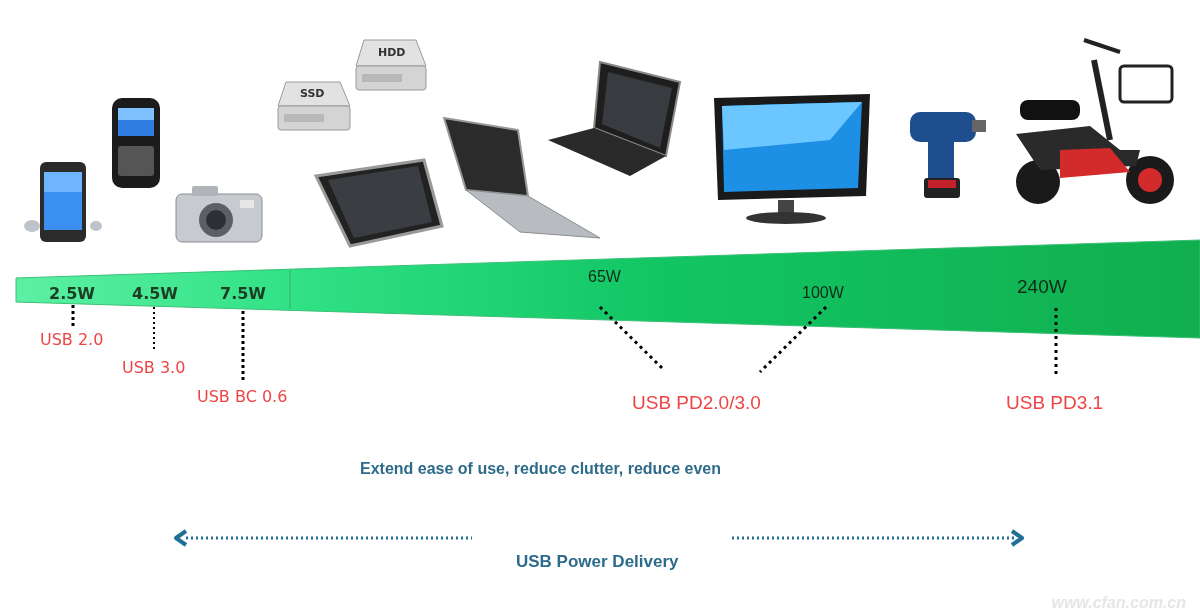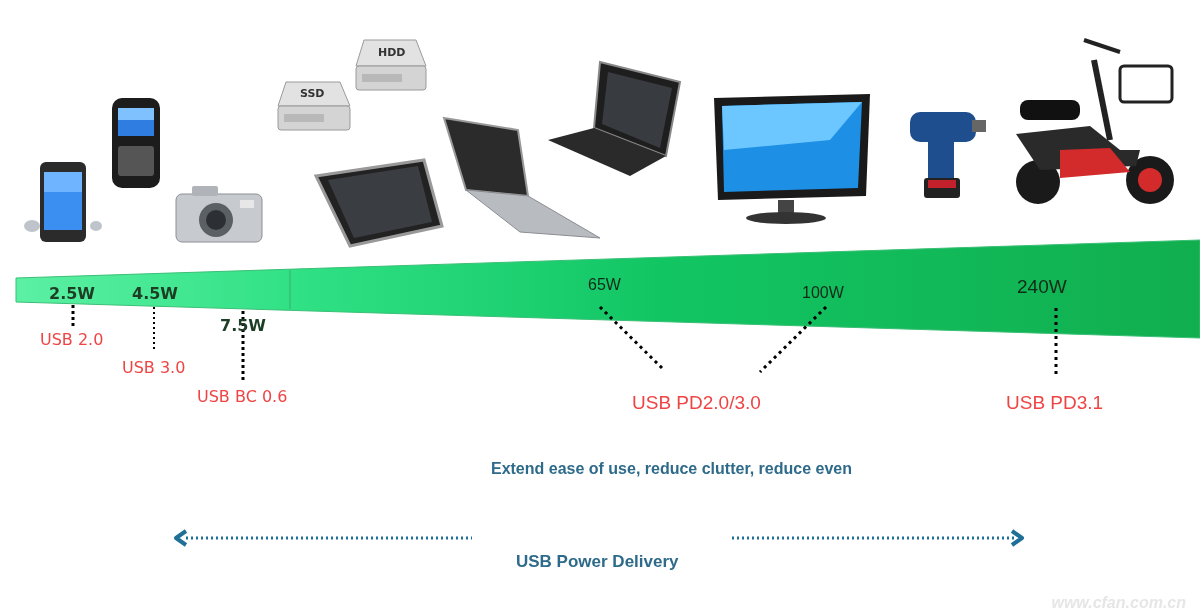--- a/index.html
+++ b/index.html
@@ -3,21 +3,21 @@
 <meta charset="utf-8">
 <style>
   html,body{margin:0;padding:0;background:#ffffff;}
   body{width:1200px;height:616px;position:relative;overflow:hidden;font-family:"DejaVu Sans","Liberation Sans",sans-serif;}
   .abs{position:absolute;}
   svg{position:absolute;left:0;top:0;}
   .watt{position:absolute;font-weight:bold;color:#1d3d24;font-size:16px;font-family:"DejaVu Sans",sans-serif;}
   .watt.big{font-weight:normal;font-size:19px;color:#122a18;font-family:"Liberation Sans",sans-serif;}
   .std{position:absolute;font-size:16px;color:#ef4444;font-family:"DejaVu Sans",sans-serif;}
   .std.sans{font-family:"Liberation Sans",sans-serif;font-size:19px;}
-  .slogan{position:absolute;left:392px;width:460px;text-align:right;color:#2e6b8a;font-weight:bold;font-size:16px;line-height:26px;font-family:"Liberation Sans",sans-serif;}
+  .slogan{position:absolute;left:360px;width:460px;text-align:left;color:#2e6b8a;font-weight:bold;font-size:16px;line-height:26px;font-family:"Liberation Sans",sans-serif;}
   .pd{position:absolute;color:#2e6b8a;font-weight:bold;font-size:17px;font-family:"Liberation Sans",sans-serif;margin-top:24px;}
   .wm{position:absolute;right:14px;bottom:4px;color:#e6e6e6;font-style:italic;font-weight:bold;font-size:16px;font-family:"Liberation Sans",sans-serif;}
 </style>
 </head>
 <body>
 
 <svg width="1200" height="616">
   <defs>
     <linearGradient id="bandGrad" x1="0" y1="0" x2="1" y2="0">
       <stop offset="0" stop-color="#5cf0a4"></stop>
@@ -122,22 +122,22 @@
     <line x1="1084" y1="40" x2="1120" y2="52" stroke="#222" stroke-width="4"></line>
     <rect x="1120" y="66" width="52" height="36" rx="4" fill="none" stroke="#222" stroke-width="3"></rect>
   </g>
 </svg>
 
 <div class="abs" style="left:300px;top:87px;font-size:11px;font-weight:bold;color:#333;">SSD</div>
 <div class="abs" style="left:378px;top:46px;font-size:11px;font-weight:bold;color:#333;">HDD</div>
 
 <div class="watt" style="left:49px;top:284px;">2.5W</div>
 <div class="watt" style="left:132px;top:284px;">4.5W</div>
-<div class="watt" style="left:220px;top:284px;margin-top:32px;">7.5W</div>
-<div class="watt big" style="left:588px;top:276px;font-size:16px;">65W</div>
+<div class="watt" style="left:220px;top:284px;">7.5W</div>
+<div class="watt big" style="left:588px;top:268px;font-size:16px;">65W</div>
 <div class="watt big" style="left:802px;top:284px;font-size:16px;">100W</div>
 <div class="watt big" style="left:1017px;top:276px;">240W</div>
 
 <div class="std" style="left:40px;top:330px;">USB 2.0</div>
 <div class="std" style="left:122px;top:358px;">USB 3.0</div>
 <div class="std" style="left:197px;top:387px;">USB BC 0.6</div>
 <div class="std sans" style="left:632px;top:392px;">USB PD2.0/3.0</div>
 <div class="std sans" style="left:1006px;top:392px;">USB PD3.1</div>
 
 <div class="slogan" style="top:456px;">

